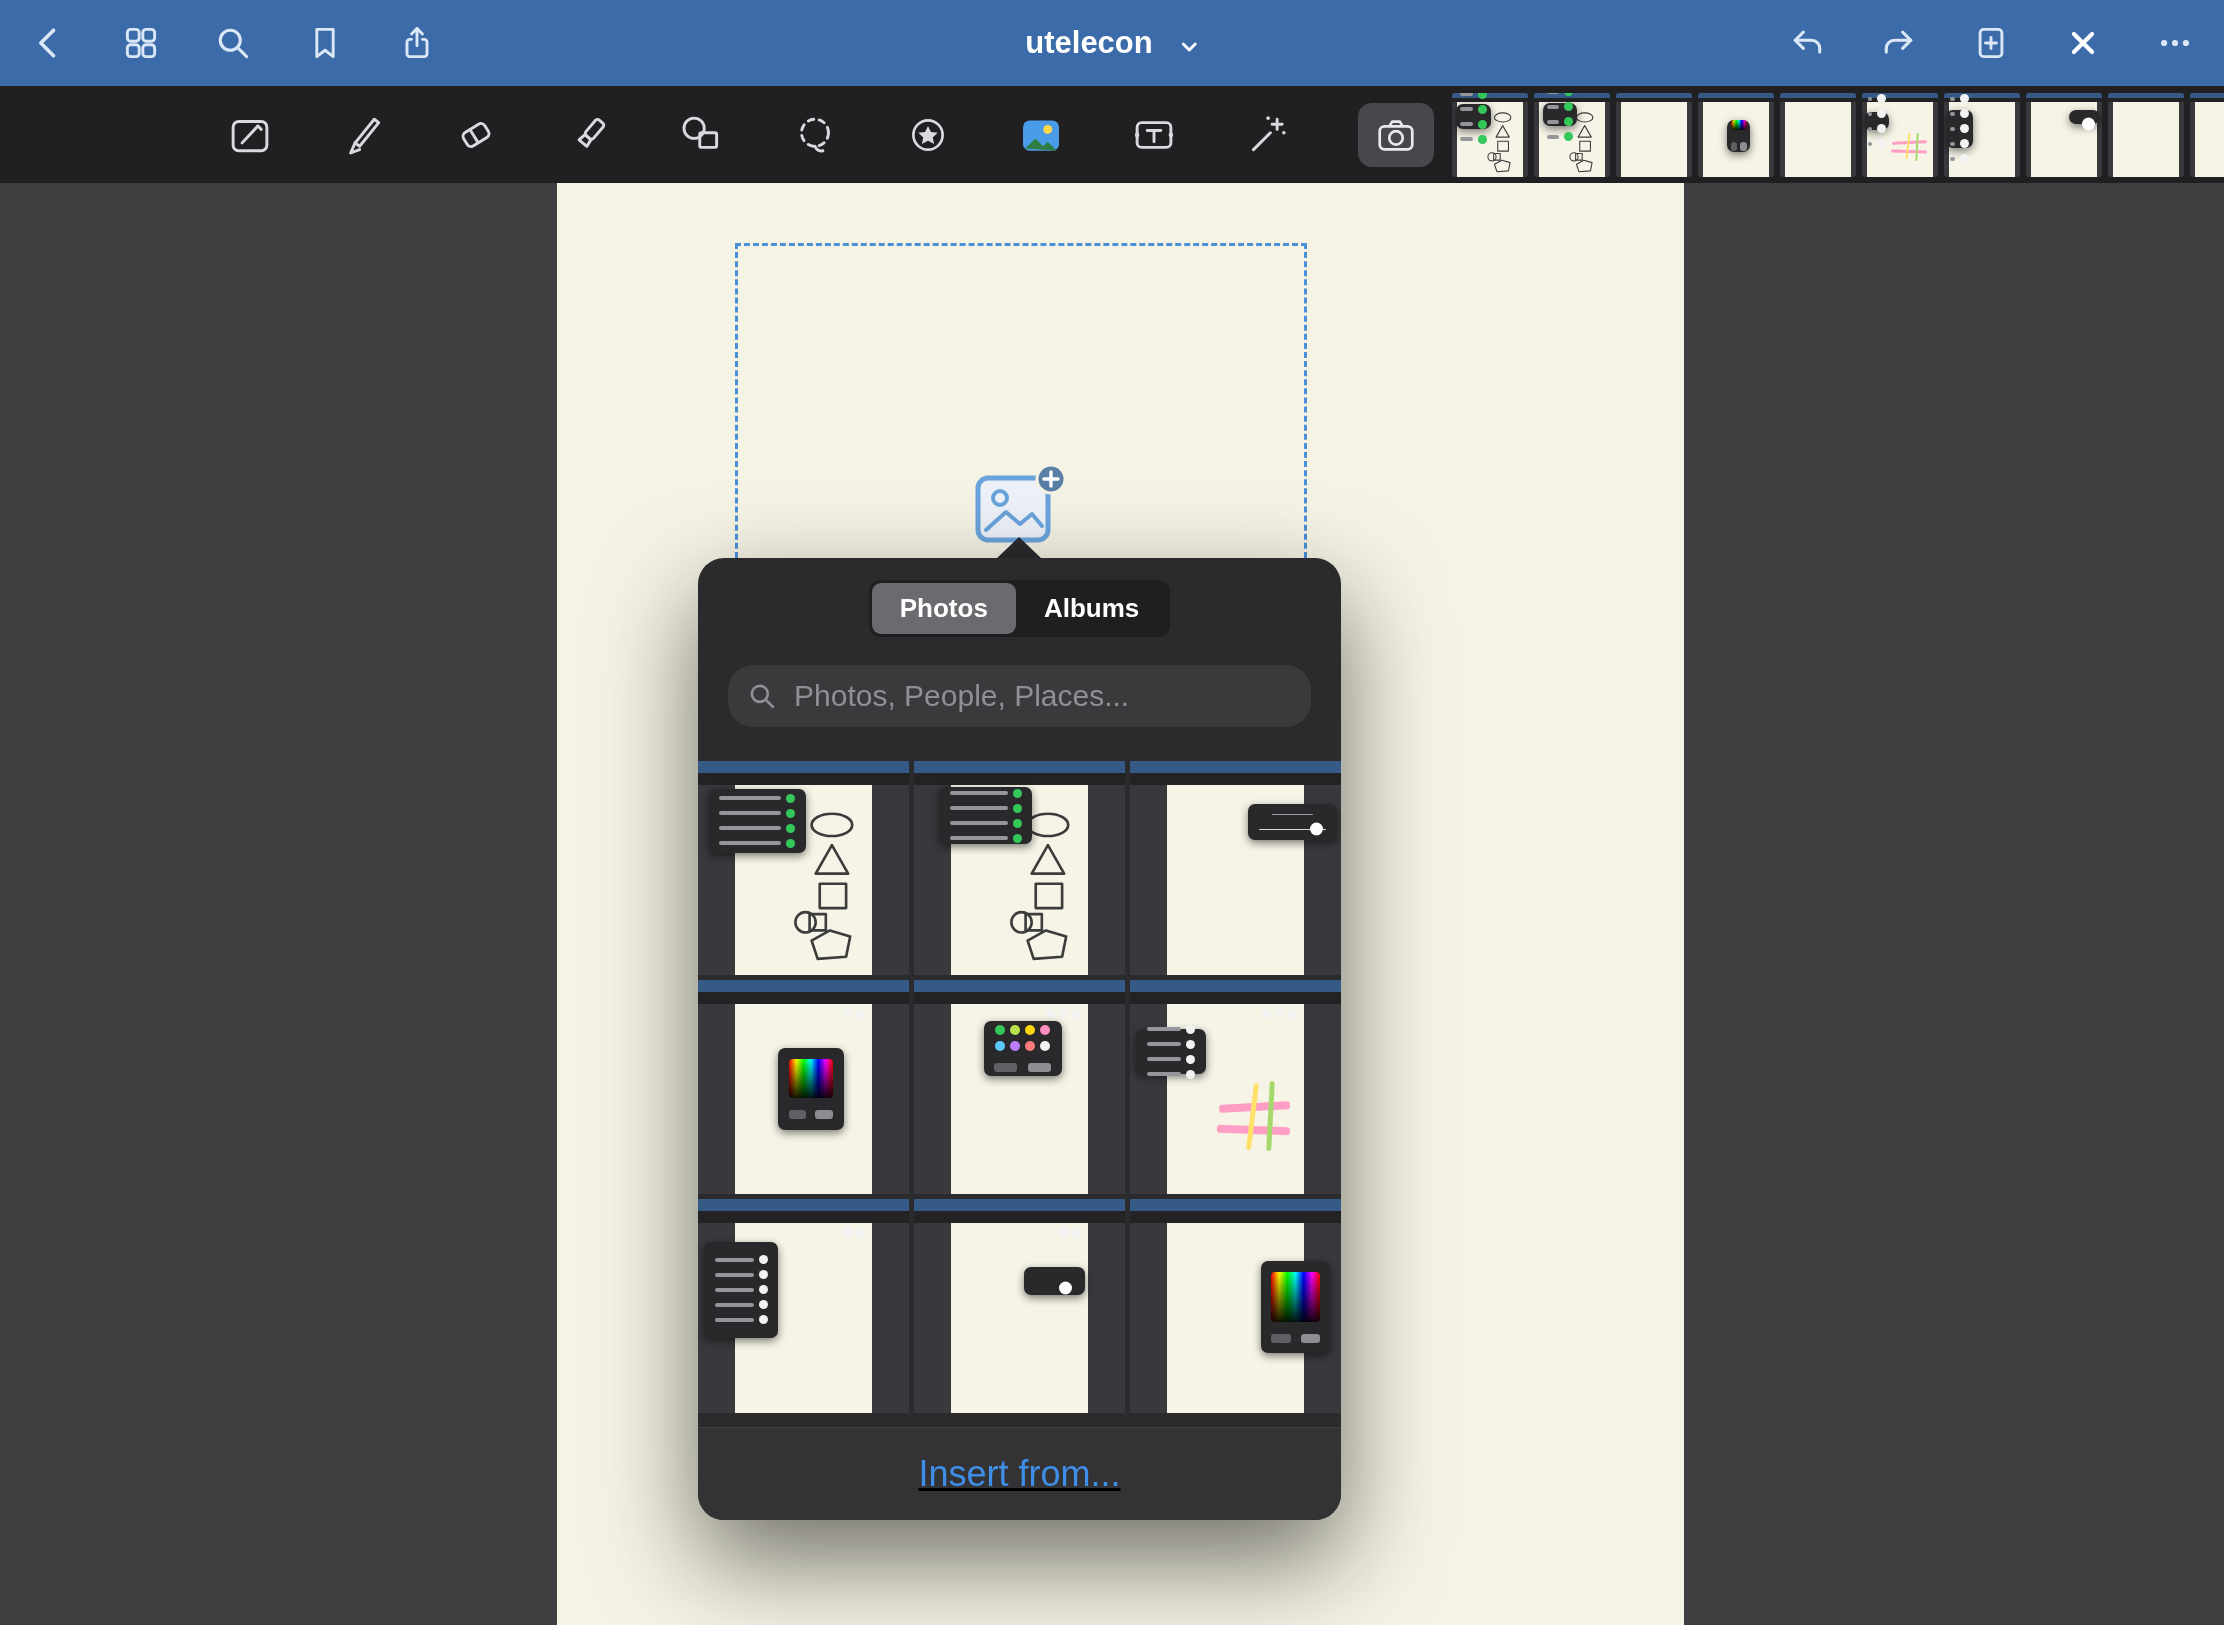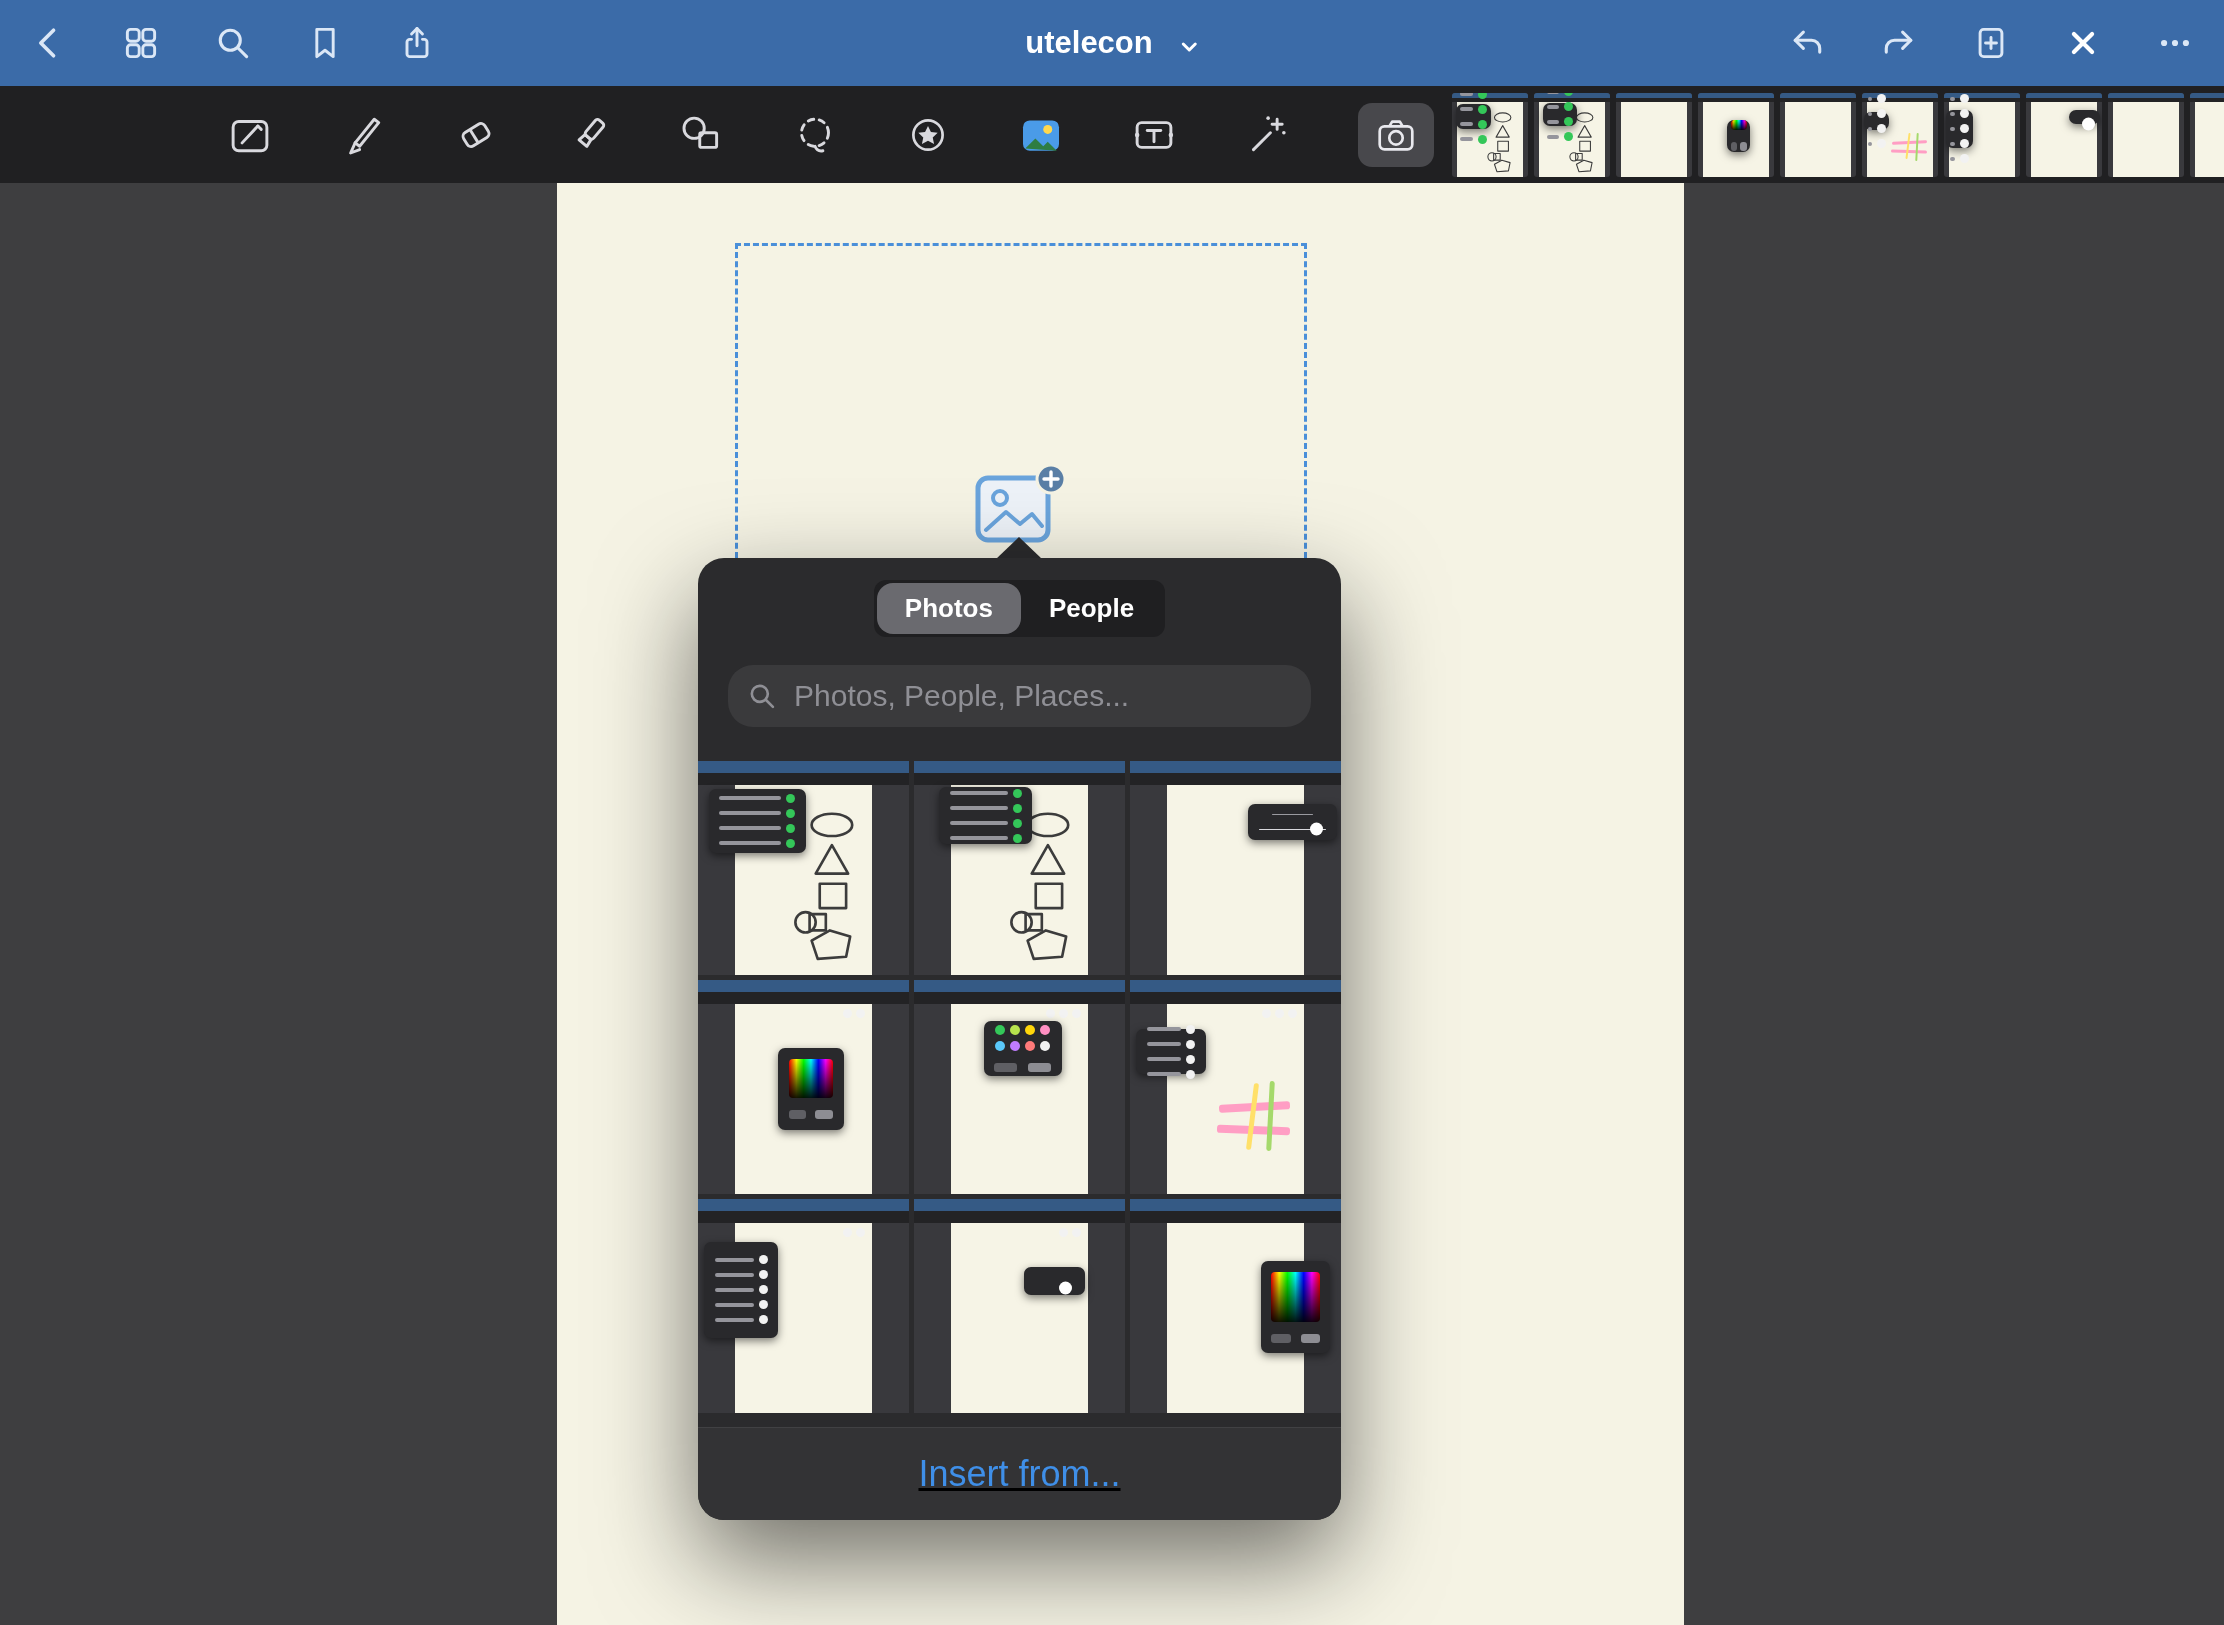--- a/index.html
+++ b/index.html
@@ -34,21 +34,21 @@
   .image-placeholder{position:absolute;left:972px;top:462px;width:100px;height:94px;z-index:3;cursor:pointer;}
   .image-placeholder svg{width:100%;height:100%;}
 
   
   .pop-arrow{position:absolute;left:996px;top:537px;width:0;height:0;z-index:39;
              border-left:23px solid transparent;border-right:23px solid transparent;
              border-bottom:22px solid #2b2b2d;}
   .popover{position:absolute;left:698px;top:558px;width:643px;height:962px;background:#2b2b2d;
            border-radius:26px;overflow:hidden;z-index:40;box-shadow:0 40px 100px rgba(0,0,0,.55);}
   .seg{display:flex;background:#1f1f21;border-radius:12px;padding:3px;margin:22px auto 0;width:max-content;}
-  .seg-item{padding:10px 28px;font-size:26px;font-weight:600;color:#fff;border-radius:16px;cursor:pointer;}
+  .seg-item{padding:10px 28px;font-size:26px;font-weight:600;color:#fff;border-radius:9px;cursor:pointer;}
   .seg-item.selected{background:#6a6a6f;}
   .search{margin:28px 30px 0;height:62px;background:#3a3a3c;border-radius:25px;
           display:flex;align-items:center;padding:0 18px;gap:14px;box-sizing:border-box;}
   .search svg{width:32px;height:32px;flex:0 0 auto;}
   .search input{background:transparent;border:0;outline:0;color:#e5e5ea;font-size:30px;flex:1;
                 font-family:"Liberation Sans",sans-serif;}
   .search input::placeholder{color:#8f8f95;}
   .photo-grid{margin-top:34px;display:grid;grid-template-columns:repeat(3,1fr);gap:5px;}
   .photo-grid .mini{height:214px;border-radius:0;}
   .insert-bar{position:absolute;left:0;right:0;bottom:0;height:92px;background:#333335;
@@ -423,21 +423,21 @@
       <path d="M14 68 L34 50 L48 62 L60 52 L70 64" stroke="#6aa4dc" stroke-width="4" stroke-linecap="round" stroke-linejoin="round"></path>
       <circle cx="79" cy="17" r="14" fill="#5a7fa6" stroke="#f5f3e4" stroke-width="3"></circle>
       <path d="M79 10 v14 M72 17 h14" stroke="#ffffff" stroke-width="3.4" stroke-linecap="round"></path>
     </svg>
   </div>
 
   <div class="pop-arrow"></div>
   <div class="popover">
     <div class="seg">
       <span class="seg-item selected">Photos</span>
-      <span class="seg-item">People</span>
+      <span class="seg-item">Albums</span>
     </div>
 
     <div class="search">
       <svg viewBox="0 0 44 44" fill="none" stroke="#8f8f95" stroke-width="3.6" stroke-linecap="round">
           <circle cx="19" cy="19" r="11"></circle>
           <line x1="27.5" y1="27.5" x2="37" y2="37"></line>
         </svg>
       <input type="text" value="" placeholder="Photos, People, Places..." style="">
     </div>
 

